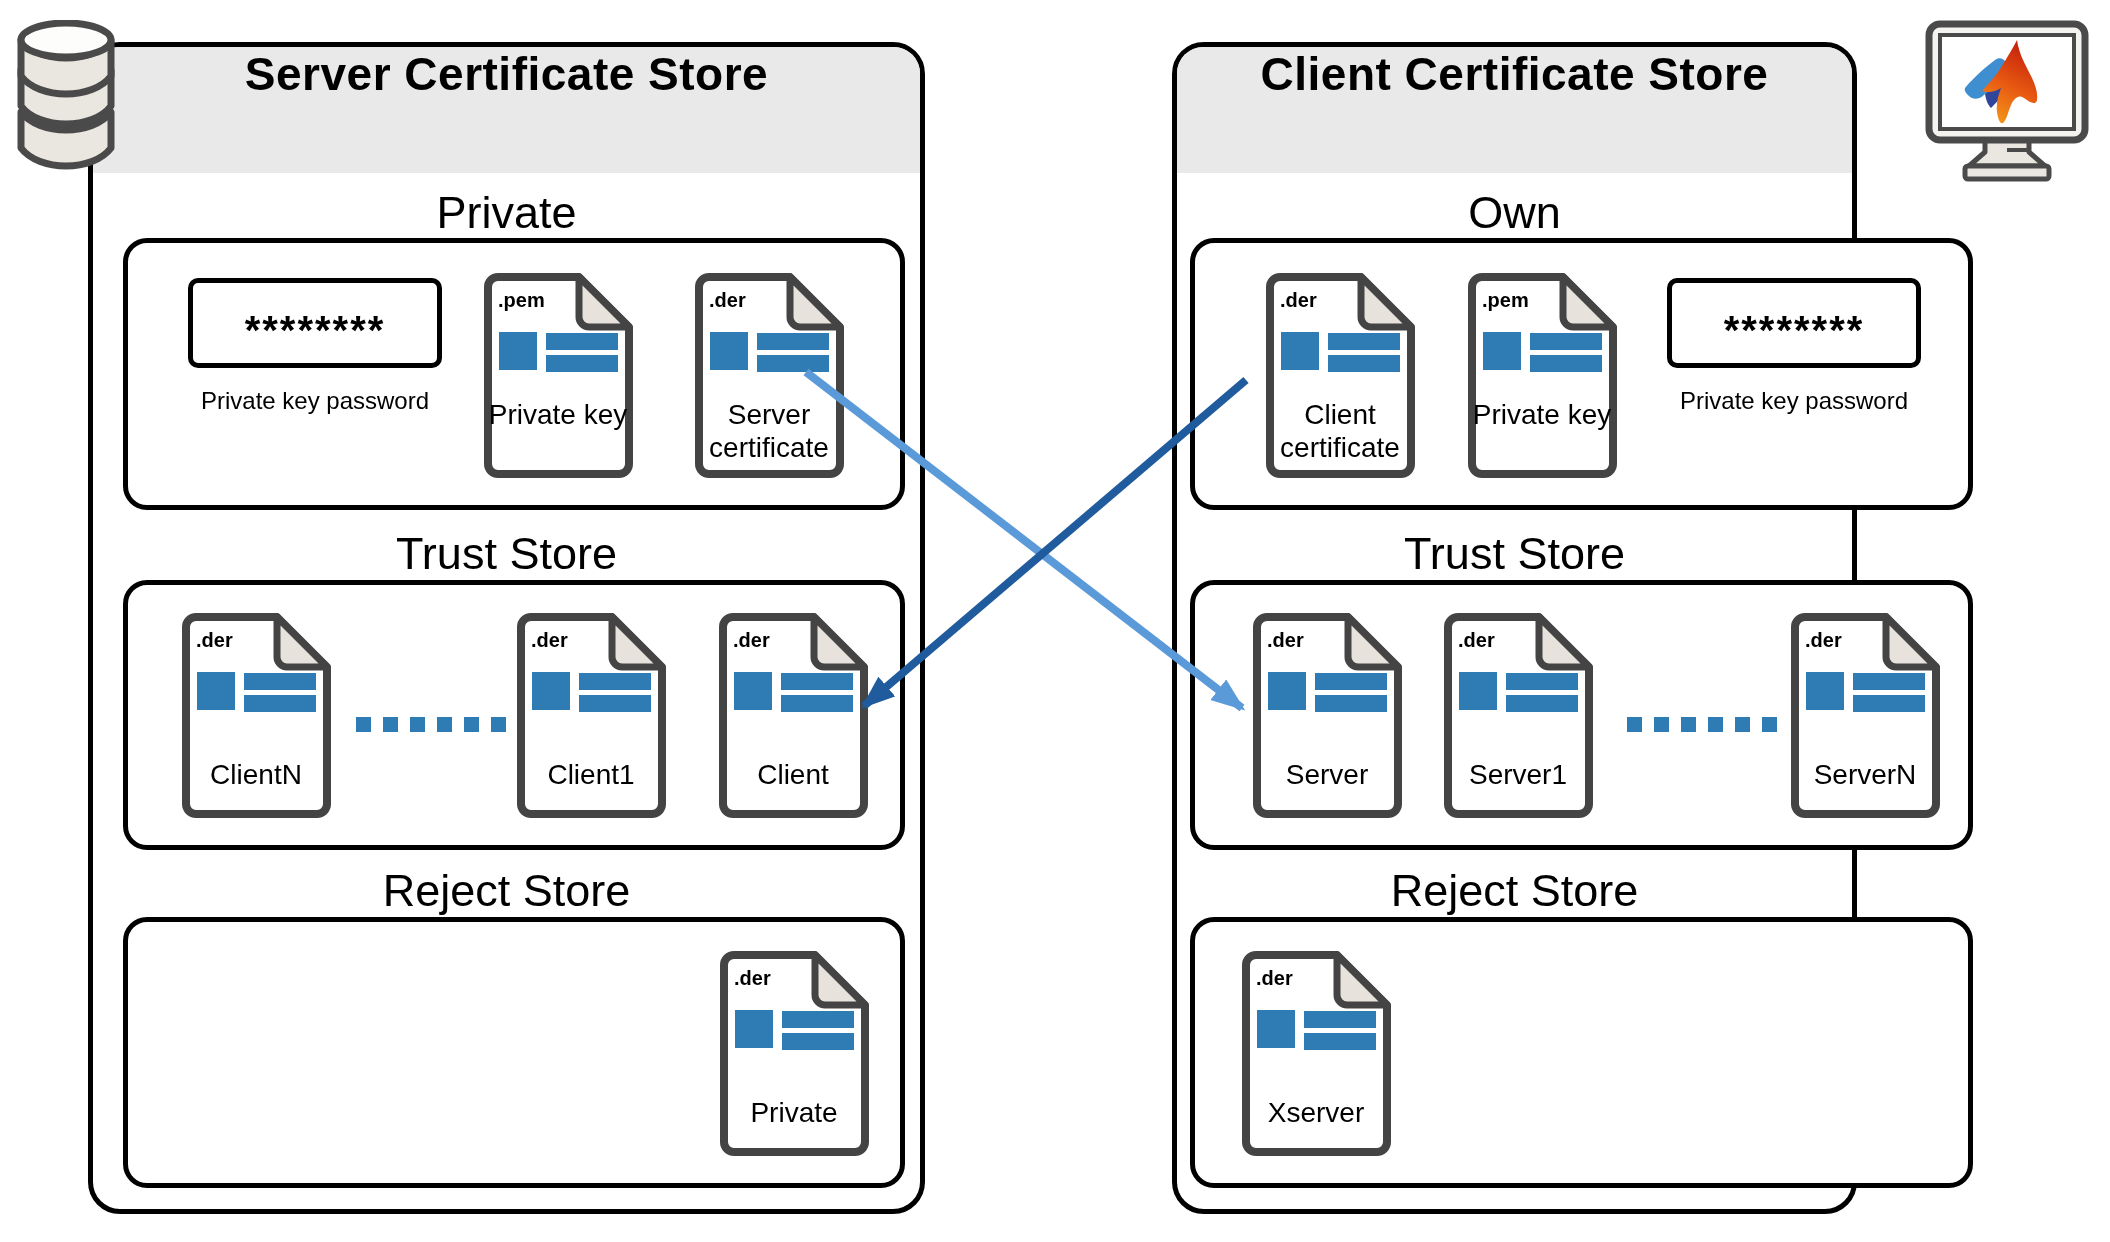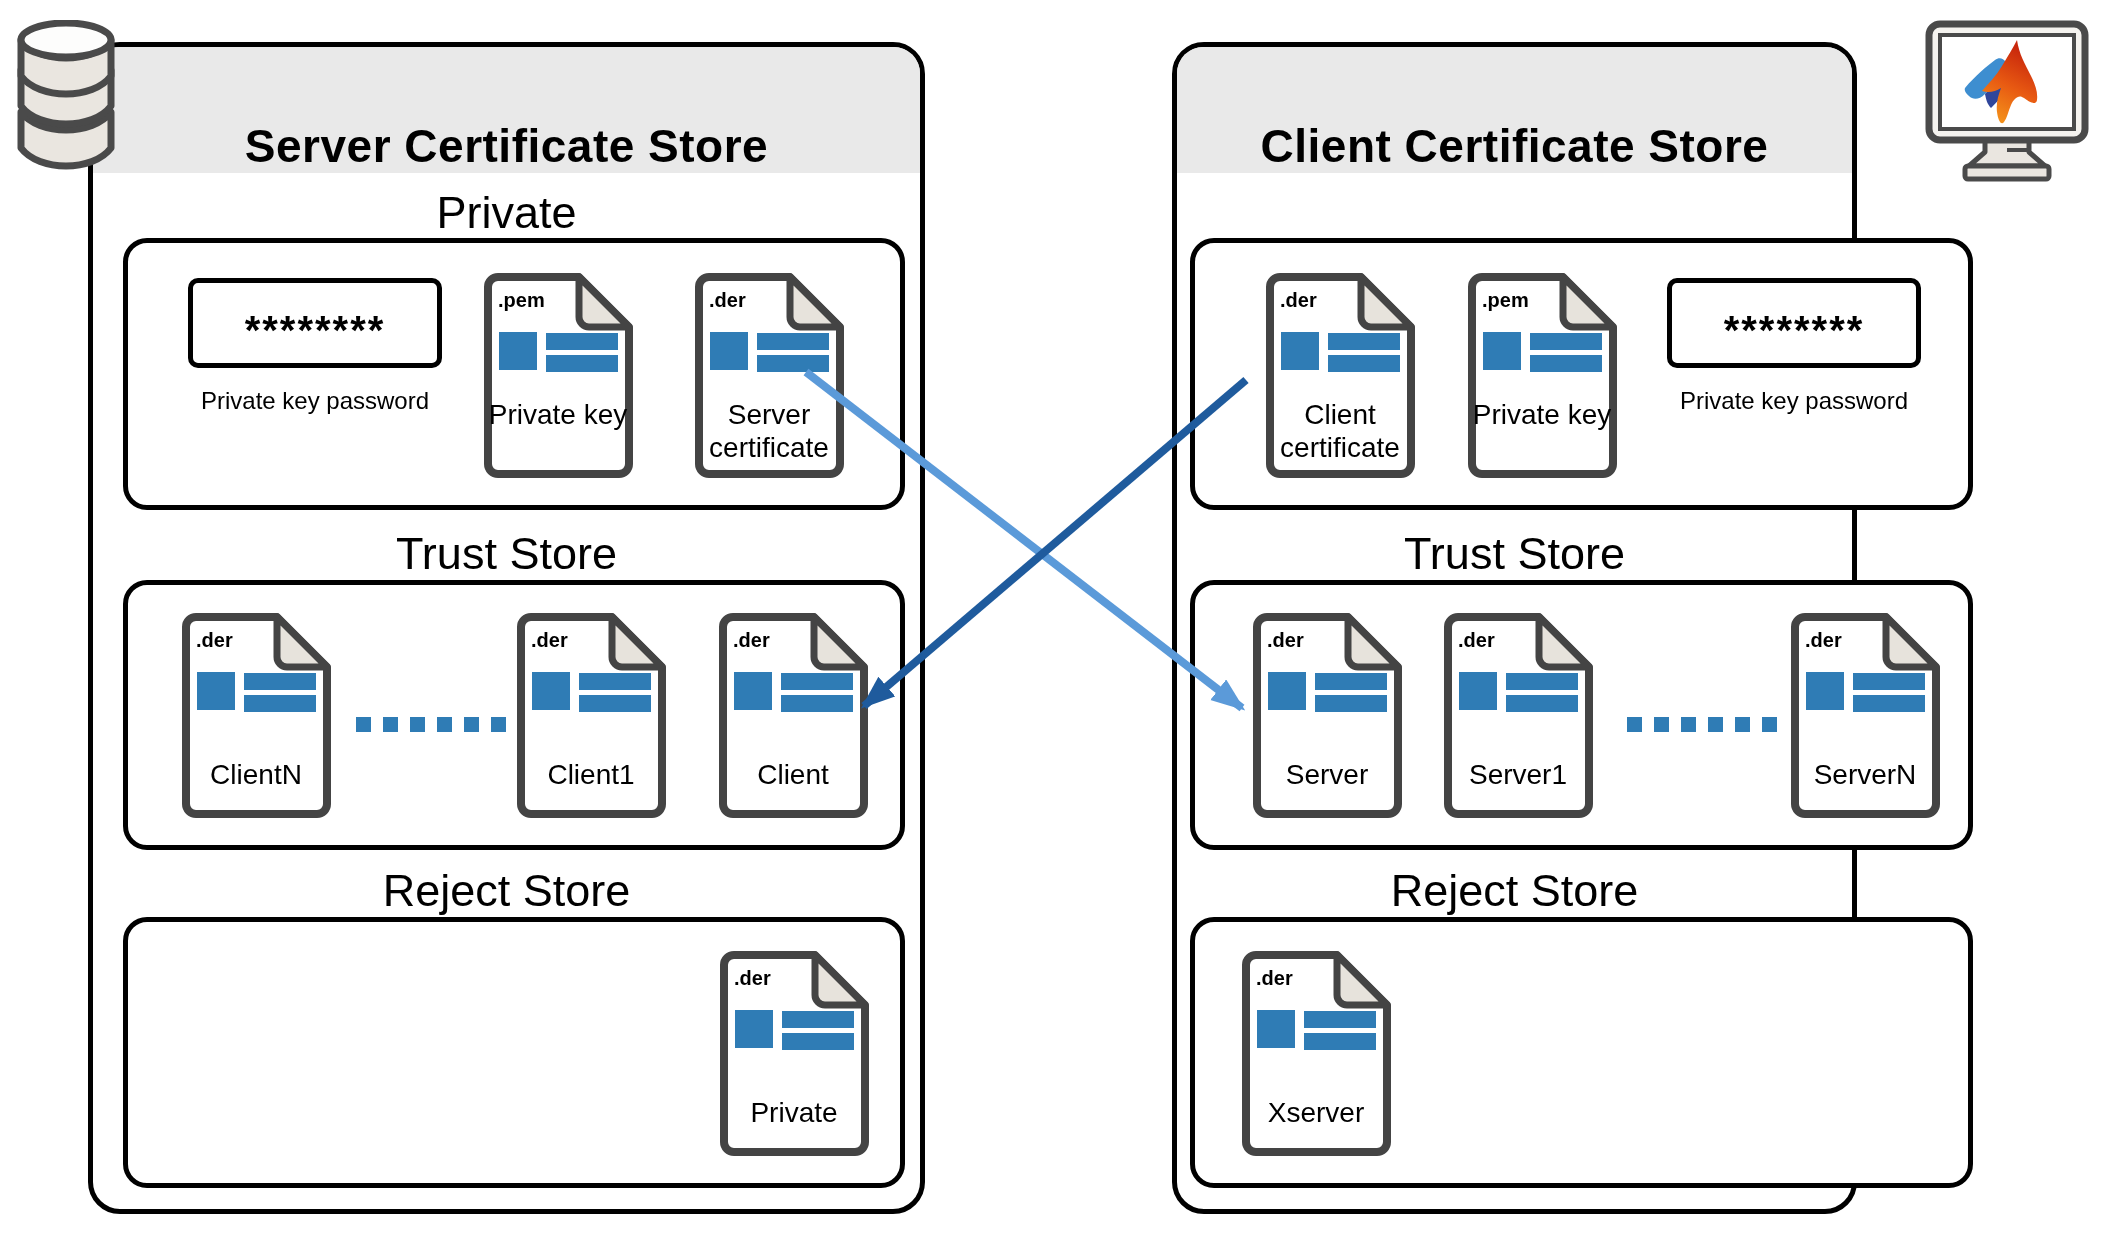--- a/index.html
+++ b/index.html
@@ -2,21 +2,21 @@
 <html><head>
 <meta charset="utf-8">
 <style>
   html,body{margin:0;padding:0;background:#fff;}
   .canvas{position:relative;width:2110px;height:1242px;background:#fff;
           font-family:"Liberation Sans",sans-serif;color:#000;overflow:hidden;}
 
   
   .store{position:absolute;border:5px solid #000;border-radius:32px;background:#fff;box-sizing:border-box;}
   .store-header{position:absolute;left:0;right:0;top:0;height:126px;background:#E9E9E9;
-                border-radius:26px 26px 0 0;display:flex;align-items:flex-end;justify-content:center;}
+                border-radius:26px 26px 0 0;display:flex;align-items:flex-start;justify-content:center;}
   .store-title{font-size:46px;font-weight:bold;letter-spacing:.5px;}
 
   .sec-label{position:absolute;left:0;right:0;text-align:center;font-size:45px;}
 
   .sec-box{position:absolute;border:5px solid #000;border-radius:24px;background:#fff;box-sizing:border-box;}
 
   
   .pw-box{position:absolute;width:254px;height:90px;border:5px solid #000;border-radius:10px;
           background:#fff;box-sizing:border-box;display:flex;align-items:center;justify-content:center;}
   .pw-value{font-size:40px;font-weight:bold;letter-spacing:2px;padding-top:14px;}
@@ -147,20 +147,21 @@
         <div class="fname">Private</div>
       </div>
     </div>
   </div>
 
   <div class="store" style="left:1172px;top:42px;width:685px;height:1172px;">
     <div class="store-header">
       <div class="store-title">Client Certificate Store</div>
     </div>
 
+    <div class="sec-label" style="top:140px;">Own</div>
     <div class="sec-box" style="left:13px;top:191px;width:783px;height:272px;">
       <div class="file-icon" style="left:69px;top:29px;">
         <svg viewBox="0 0 152 207">
           <path class="doc-outline" d="M16,5 H97 L147,55 V192 a10,10 0 0 1 -10,10 H16 a10,10 0 0 1 -10,-10 V15 a10,10 0 0 1 10,-10 Z"></path>
           <path class="doc-fold" d="M97,5 V45 a10,10 0 0 0 10,10 H147 Z"></path>
           <rect class="glyph" x="17" y="60" width="38" height="38"></rect>
           <rect class="glyph" x="64" y="61" width="72" height="17"></rect>
           <rect class="glyph" x="64" y="83" width="72" height="17"></rect>
         </svg>
         <div class="ext">.der</div>

